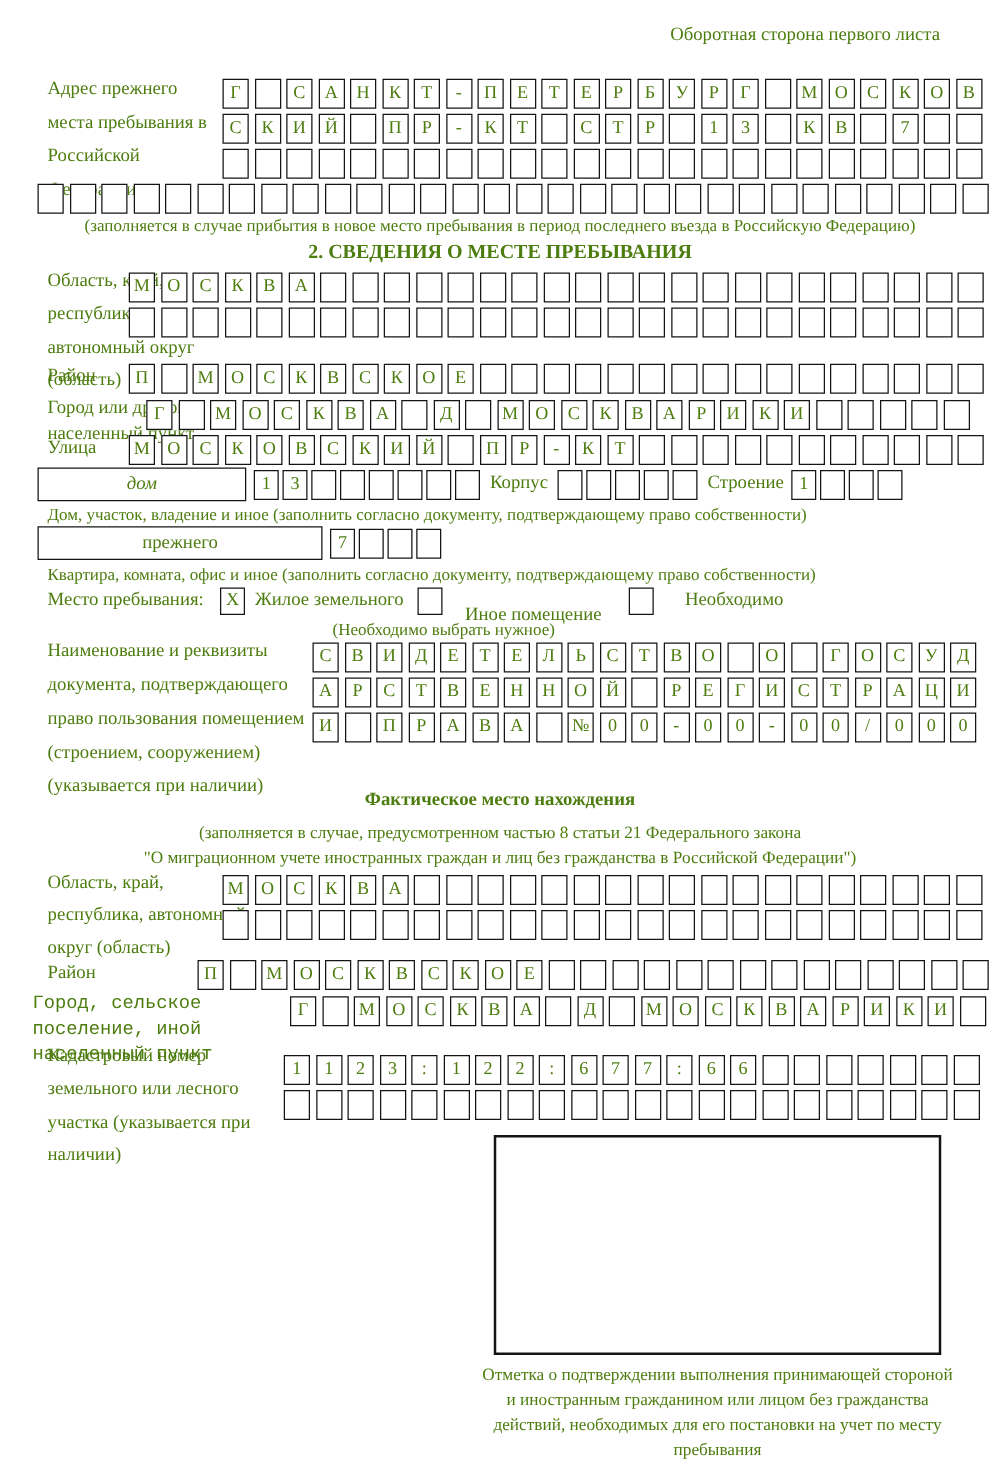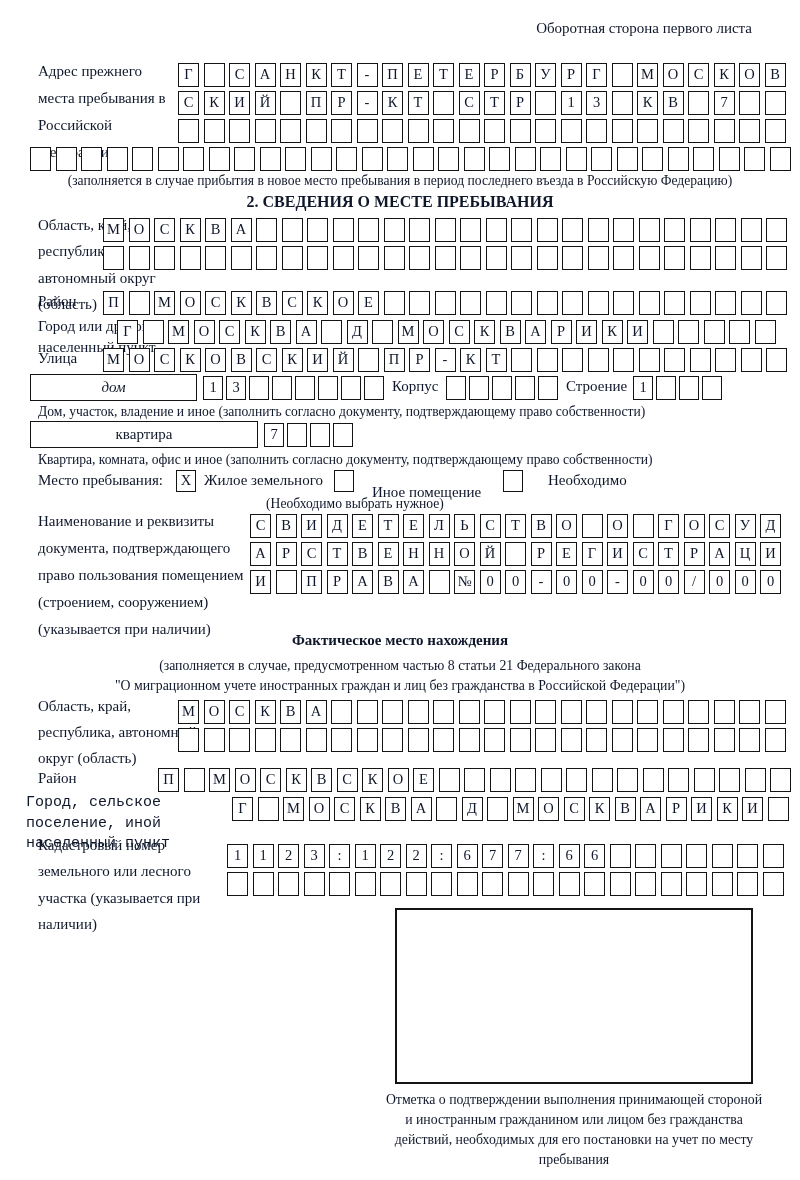--- a/index.html
+++ b/index.html
@@ -1,18 +1,18 @@
 <!DOCTYPE html>
 <html><head>
 <meta charset="utf-8">
 <style>
   html,body{margin:0;padding:0;background:#fff;}
   #page{
     position:relative;width:800px;height:1180px;background:#fff;
-    font-family:"Liberation Serif","DejaVu Serif",serif;color:#0f172a;overflow:hidden;
+    font-family:"Liberation Serif","DejaVu Serif",serif;color:#4d7c0f;overflow:hidden;
   }
   .abs{position:absolute;}
   .row{position:absolute;white-space:nowrap;font-size:0;}
   .cell{
     display:inline-block;box-sizing:border-box;width:21px;height:24px;
     border:1.6px solid #141414;margin-right:4.5px;background:#fff;
     text-align:center;font-size:14.5px;line-height:21px;vertical-align:top;
     font-family:"Liberation Serif","DejaVu Serif",serif;
   }
   .row.tight .cell{width:20px;margin-right:3px;}
@@ -65,21 +65,21 @@
   <div class="row" style="left:103px;top:348px;"><span class="cell">М</span><span class="cell">О</span><span class="cell">С</span><span class="cell">К</span><span class="cell">О</span><span class="cell">В</span><span class="cell">С</span><span class="cell">К</span><span class="cell">И</span><span class="cell">Й</span><span class="cell"></span><span class="cell">П</span><span class="cell">Р</span><span class="cell">-</span><span class="cell">К</span><span class="cell">Т</span><span class="cell"></span><span class="cell"></span><span class="cell"></span><span class="cell"></span><span class="cell"></span><span class="cell"></span><span class="cell"></span><span class="cell"></span><span class="cell"></span><span class="cell"></span><span class="cell"></span></div>
 
   <div class="namedbox" style="left:30px;top:374px;width:167px;height:27px;line-height:25px;font-style:italic;">дом</div>
   <div class="row tight" style="left:203px;top:376px;"><span class="cell">1</span><span class="cell">3</span><span class="cell"></span><span class="cell"></span><span class="cell"></span><span class="cell"></span><span class="cell"></span><span class="cell"></span></div>
   <div class="abs" style="left:392px;top:378px;font-size:15px;">Корпус</div>
   <div class="row tight" style="left:446px;top:376px;"><span class="cell"></span><span class="cell"></span><span class="cell"></span><span class="cell"></span><span class="cell"></span></div>
   <div class="abs" style="left:566px;top:378px;font-size:15px;">Строение</div>
   <div class="abs row tight" style="left:633px;top:376px;"><span class="cell">1</span><span class="cell"></span><span class="cell"></span><span class="cell"></span></div>
   <div class="cap" style="left:38px;top:404px;">Дом, участок, владение и иное (заполнить согласно документу, подтверждающему право собственности)</div>
 
-  <div class="namedbox" style="left:30px;top:421px;width:228px;height:27px;line-height:25px;">квартира</div>
+  <div class="namedbox" style="left:30px;top:421px;width:228px;height:27px;line-height:25px;">прежнего</div>
   <div class="row tight" style="left:264px;top:423px;"><span class="cell">7</span><span class="cell"></span><span class="cell"></span><span class="cell"></span></div>
   <div class="cap" style="left:38px;top:452px;">Квартира, комната, офис и иное (заполнить согласно документу, подтверждающему право собственности)</div>
 
   <div class="abs" style="left:38px;top:472px;font-size:15px;">Место пребывания:</div>
   <span class="cb abs" style="left:176px;top:470px;">X</span>
   <span class="opt-label abs" style="left:204px;top:472px;">Жилое земельного</span>
   <span class="cb abs" style="left:334px;top:470px;"></span>
   <span class="opt-label abs" style="left:372px;top:484px;">Иное помещение</span>
   <span class="cb abs" style="left:503px;top:470px;"></span>
   <span class="opt-label abs" style="left:548px;top:472px;">Необходимо</span>

